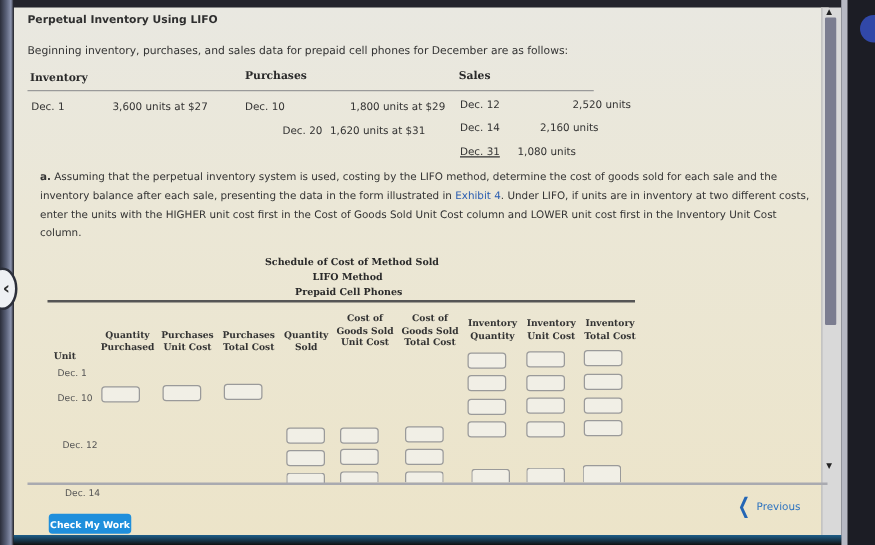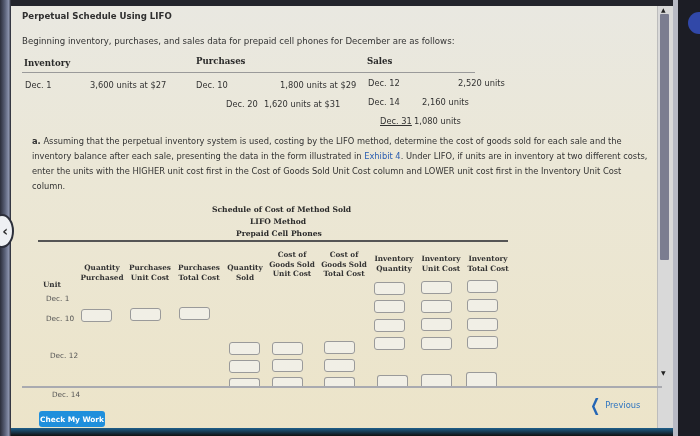--- a/index.html
+++ b/index.html
@@ -53,41 +53,41 @@
 
 <div class="scrolltrack"></div>
 <div class="scrollthumb"></div>
 <div class="arrowup">▲</div>
 <div class="arrowdown">▼</div>
 <div class="rightdark"></div>
 <div class="rightframe"></div>
 <div class="bluebadge"></div>
 <div class="bottombar"></div>
 
-<div class="t title">Perpetual Schedule Using LIFO</div>
+<div class="t title">Perpetual Inventory Using LIFO</div>
 <div class="t intro">Beginning inventory, purchases, and sales data for prepaid cell phones for December are as follows:</div>
 
 <div class="t hdr" style="left:24px;top:58px;">Inventory</div>
 <div class="t hdr" style="left:196px;top:56px;">Purchases</div>
 <div class="t hdr" style="left:367px;top:56px;">Sales</div>
 <div class="rule" style="left:22px;top:72px;width:453px;background:#9a9a9a;"></div>
 
 <div class="t" style="left:25px;top:80px;">Dec. 1</div>
 <div class="t" style="left:90px;top:80px;">3,600 units at $27</div>
 
 <div class="t" style="left:196px;top:80px;">Dec. 10</div>
 <div class="t" style="left:280px;top:80px;">1,800 units at $29</div>
 <div class="t" style="left:196px;top:99px;margin-left:30px;">Dec. 20</div>
 <div class="t" style="left:264px;top:99px;">1,620 units at $31</div>
 
 <div class="t" style="left:368px;top:78px;">Dec. 12</div>
 <div class="t" style="left:414px;top:78px;margin-left:44px;">2,520 units</div>
 <div class="t" style="left:368px;top:97px;">Dec. 14</div>
-<div class="t" style="left:422px;top:97px;">2,160 units</div>
-<div class="t" style="left:380px;top:116px;text-decoration:underline;">Dec. 31</div>
+<div class="t" style="left:432px;top:97px;">2,160 units</div>
+<div class="t" style="left:368px;top:116px;text-decoration:underline;">Dec. 31</div>
 <div class="t" style="left:414px;top:116px;">1,080 units</div>
 
 <div class="para">
   <span class="lbl">a.</span>
   <span>Assuming that the perpetual inventory system is used, costing by the LIFO method, determine the cost of goods sold for each sale and the inventory balance after each sale, presenting the data in the form illustrated in </span><span class="link">Exhibit 4</span><span>. Under LIFO, if units are in inventory at two different costs, enter the units with the HIGHER unit cost first in the Cost of Goods Sold Unit Cost column and LOWER unit cost first in the Inventory Unit Cost column.</span>
 </div>
 
 <div class="t sch" style="left:212px;top:205px;">Schedule of Cost of Method Sold</div>
 <div class="t sch" style="left:250px;top:217px;">LIFO Method</div>
 <div class="t sch" style="left:236px;top:229px;">Prepaid Cell Phones</div>

